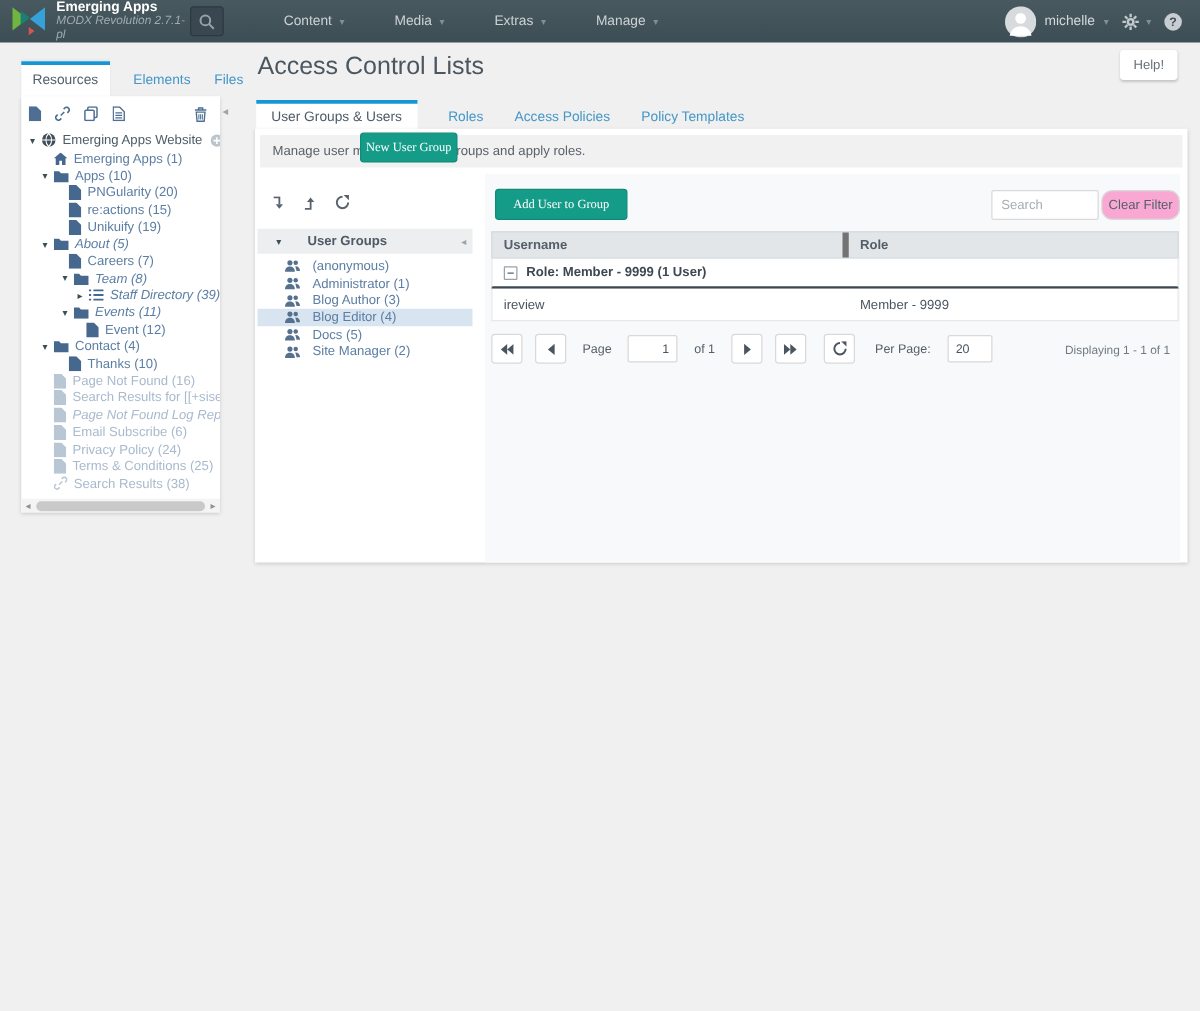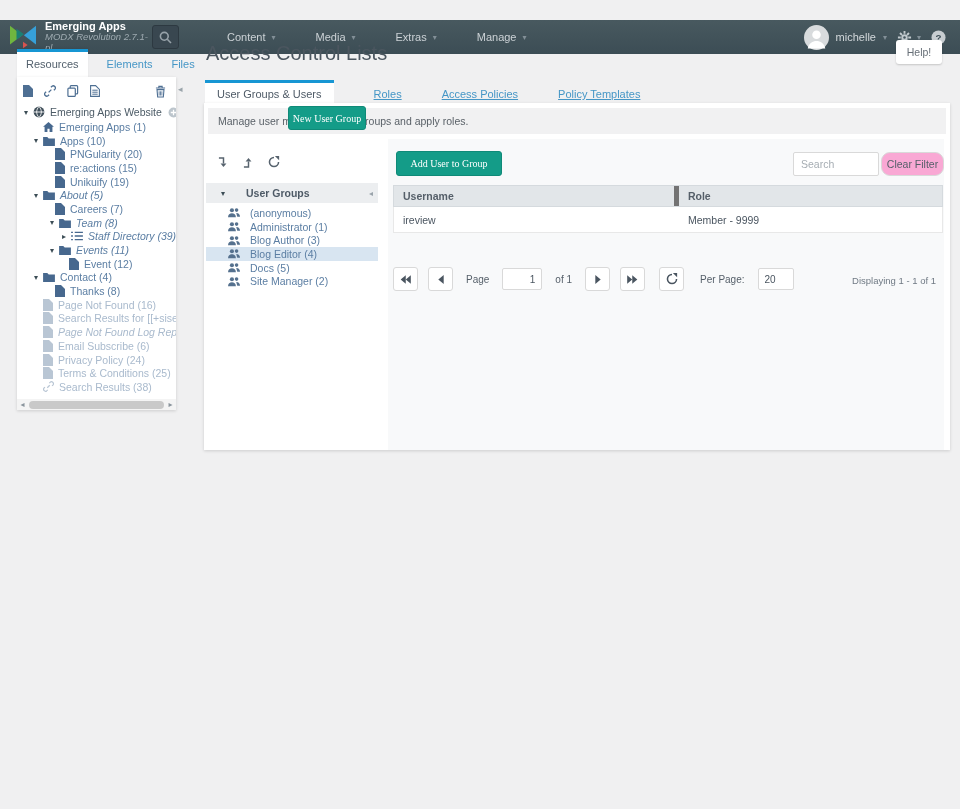--- a/index.html
+++ b/index.html
@@ -6,21 +6,21 @@
   html,body { width:960px; height:809px; }
   body {
     position:relative; background:#f0f0f1;
     font-family:"Liberation Sans","DejaVu Sans",sans-serif;
     color:#4a5560; overflow:hidden;
   }
   svg { display:block; }
 
   
   .topbar { position:absolute; left:0; top:0; width:960px; height:34px;
-    background:linear-gradient(#48595f,#3c4d55); display:flex; align-items:center;margin-top:20px; }
+    background:linear-gradient(#48595f,#3c4d55); display:flex; align-items:center; }
   .brand { display:flex; align-items:center; gap:7px; padding-left:8px; width:152px; }
   .brand-txt { line-height:1.15; }
   .site-name { font-size:11px; font-weight:bold; color:#fff; }
   .site-ver { font-size:9.5px; font-style:italic; color:#9fabb1; }
   .nav-search-btn { width:27px; height:24px; background:#394750; border:1px solid #2d3941;
     border-radius:3px; display:flex; align-items:center; justify-content:center; color:#97a2a9; }
   .nav-menu { display:flex; align-items:center; margin-left:28px; }
   .nav-item { display:flex; align-items:center; gap:6px; padding:0 20px; height:34px;
     font-size:11px; color:#ccd2d6; cursor:default; }
   .nav-caret { color:#828f97; font-size:8px; }
@@ -55,21 +55,21 @@
   .hs-arrow { width:11px; text-align:center; font-size:8px; color:#8a949c; }
   .hs-thumb { flex:1; height:8px; background:#c9c9c9; border-radius:4px; margin:0 1px; }
 
   
   .page-title { position:absolute; left:206px; top:42px; font-size:20px; color:#4b565f; }
   .help-btn { position:absolute; left:896px; top:40px; width:46px; height:24px; background:#fff;
     border-radius:3px; box-shadow:0 1px 2px rgba(0,0,0,.18); font-size:10.5px; color:#676f77;
     display:flex; align-items:center; justify-content:center; }
   .main-tabs { position:absolute; left:205px; top:80px; display:flex; align-items:flex-end; font-size:11px; }
   .main-tab-active { background:#fff; border-top:3px solid #1796d3; padding:5px 12px 7px; color:#4e5a66; }
-  .main-tab { padding:5px 0 7px; margin-left:40px; color:#4596c6;text-decoration:underline; }
+  .main-tab { padding:5px 0 7px; margin-left:25px; color:#4596c6; }
 
   
   .main-panel { position:absolute; left:204px; top:103px; width:746px; height:347px;
     background:#fff; box-shadow:0 1px 3px rgba(0,0,0,.15); }
   .msg-bar { position:absolute; left:4px; top:5px; width:738px; height:26px; background:#f1f1f2;
     font-size:10.5px; color:#5a6168; line-height:26px; padding-left:10px; }
 
   
   .grp-toolbar { position:absolute; left:0; top:44px; width:176px; height:30px;
     display:flex; align-items:center; color:#57636e; }
@@ -366,21 +366,21 @@
           </svg>
         </span>
       <span>Contact (4)</span>
     </div>
     <div class="trow" style="padding-left:38px">
       <span class="ticon">
           <svg width="10" height="12" viewBox="0 0 10 12">
             <path d="M0 0h6l4 4v8H0z" fill="currentColor"></path>
           </svg>
         </span>
-      <span>Thanks (8)</span>
+      <span>Thanks (10)</span>
     </div>
     <div class="trow muted" style="padding-left:26px">
       <span class="ticon">
           <svg width="10" height="12" viewBox="0 0 10 12">
             <path d="M0 0h6l4 4v8H0z" fill="currentColor"></path>
           </svg>
         </span>
       <span>Page Not Found (16)</span>
     </div>
     <div class="trow muted" style="padding-left:26px">
@@ -555,20 +555,26 @@
   <div class="users-col">
     <div class="btn-teal add-btn">Add User to Group</div>
     <input class="search-input" placeholder="Search" style="">
     <div class="clear-btn">Clear Filter</div>
 
     <div class="utable">
       <div class="uhead">
         <div class="uh-user">Username</div>
         <div class="uh-role">Role</div>
       </div>
+      <div class="ugroup">
+        <span class="boxminus">
+            <i></i>
+          </span>
+        <span>Role: Member - 9999 (1 User)</span>
+      </div>
       <div class="urow">
         <div class="uc-user">ireview</div>
         <div class="uc-role">Member - 9999</div>
       </div>
     </div>
 
     <div class="pager">
       <div class="pbtn">
         <svg width="11" height="9" viewBox="0 0 13 10">
             <path d="M6.8 0v10l-6-5z" fill="currentColor"></path>

